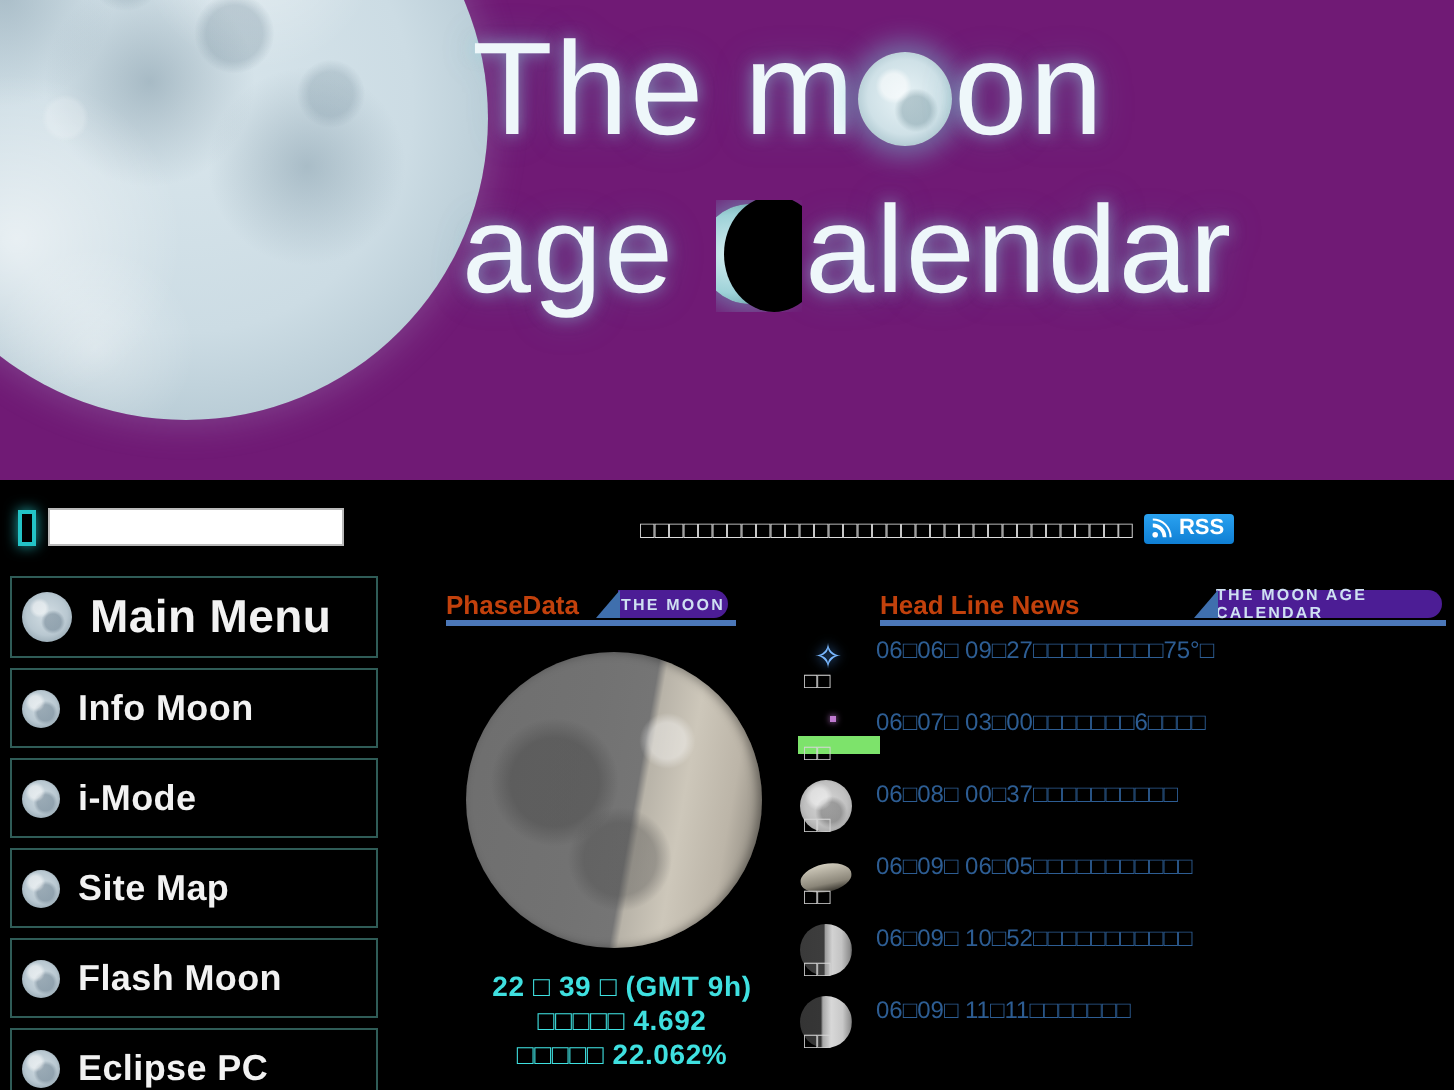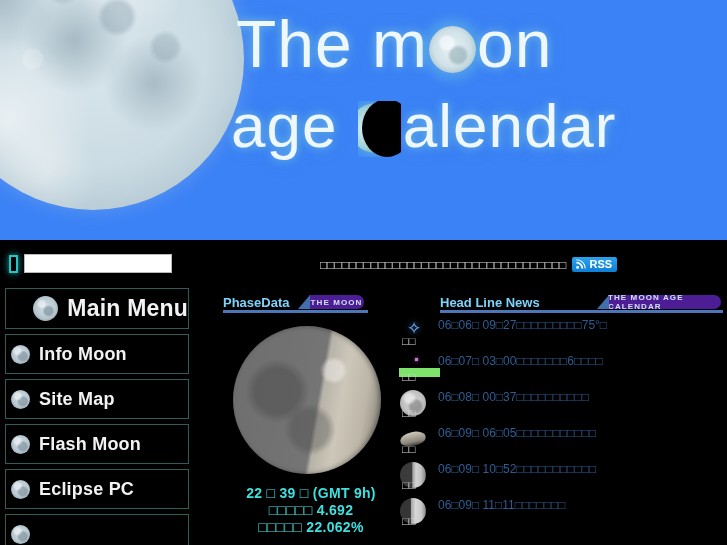--- a/index.html
+++ b/index.html
@@ -15,21 +15,21 @@
     font-family: "Liberation Sans", sans-serif;
     color: #ffffff;
     position: relative;
   }
 
   
   #banner {
     position: absolute;
     left: 0; top: 0;
     width: 727px; height: 240px;
-    background: #3b82f6;
+    background: #701a75;
     overflow: hidden;
   }
   
   #banner-moon {
     position: absolute;
     left: -58px;
     top: -92px;
     width: 302px;
     height: 302px;
     border-radius: 50%;
@@ -149,21 +149,21 @@
     display: flex;
     align-items: center;
     border: 1px solid #2f5c57;
     background: #000000;
     margin-bottom: 5px;
     height: 40px;
     padding-left: 5px;
     cursor: pointer;
     box-sizing: border-box;
   }
-  .menu-item.tall { height: 41px; justify-content: flex-end; }
+  .menu-item.tall { height: 41px; }
   .menu-icon {
     width: 19px; height: 19px;
     border-radius: 50%;
     flex: 0 0 auto;
     margin-right: 9px;
     background:
       radial-gradient(circle at 35% 32%, rgba(255,255,255,0.5) 0 3px, rgba(255,255,255,0) 5px),
       radial-gradient(circle at 62% 60%, rgba(110,130,145,0.55) 0 4px, rgba(110,130,145,0) 6px),
       radial-gradient(circle at 50% 46%, #d3dee4 0%, #b9c8d1 55%, #8b9ea9 88%, #5a6b76 100%);
   }
@@ -214,21 +214,21 @@
   }
   .panel-head {
     position: relative;
     height: 17px;
   }
   .panel-title {
     position: absolute;
     left: 2px; top: 0;
     font-size: 13px;
     font-weight: bold;
-    color: #7dd3fc;
+    color: #c2410c;
     letter-spacing: 0px;
   }
   .panel-rule {
     position: absolute;
     left: 2px; top: 15px;
     height: 3px;
     background: #4b77b8;
   }
   .panel-tag {
     position: absolute;
@@ -404,20 +404,24 @@
     <div class="menu-item tall">
       <span class="menu-icon"></span>
       <span class="menu-label">Main Menu</span>
     </div>
 
     <div class="menu-item">
       <span class="menu-icon"></span>
       <span class="menu-label">Info Moon</span>
     </div>
 
+    <div class="menu-item">
+      <span class="menu-icon"></span>
+      <span class="menu-label">i-Mode</span>
+    </div>
 
 
     <div class="menu-item">
       <span class="menu-icon"></span>
       <span class="menu-label">Site Map</span>
     </div>
 
     <div class="menu-item">
       <span class="menu-icon"></span>
       <span class="menu-label">Flash Moon</span>

